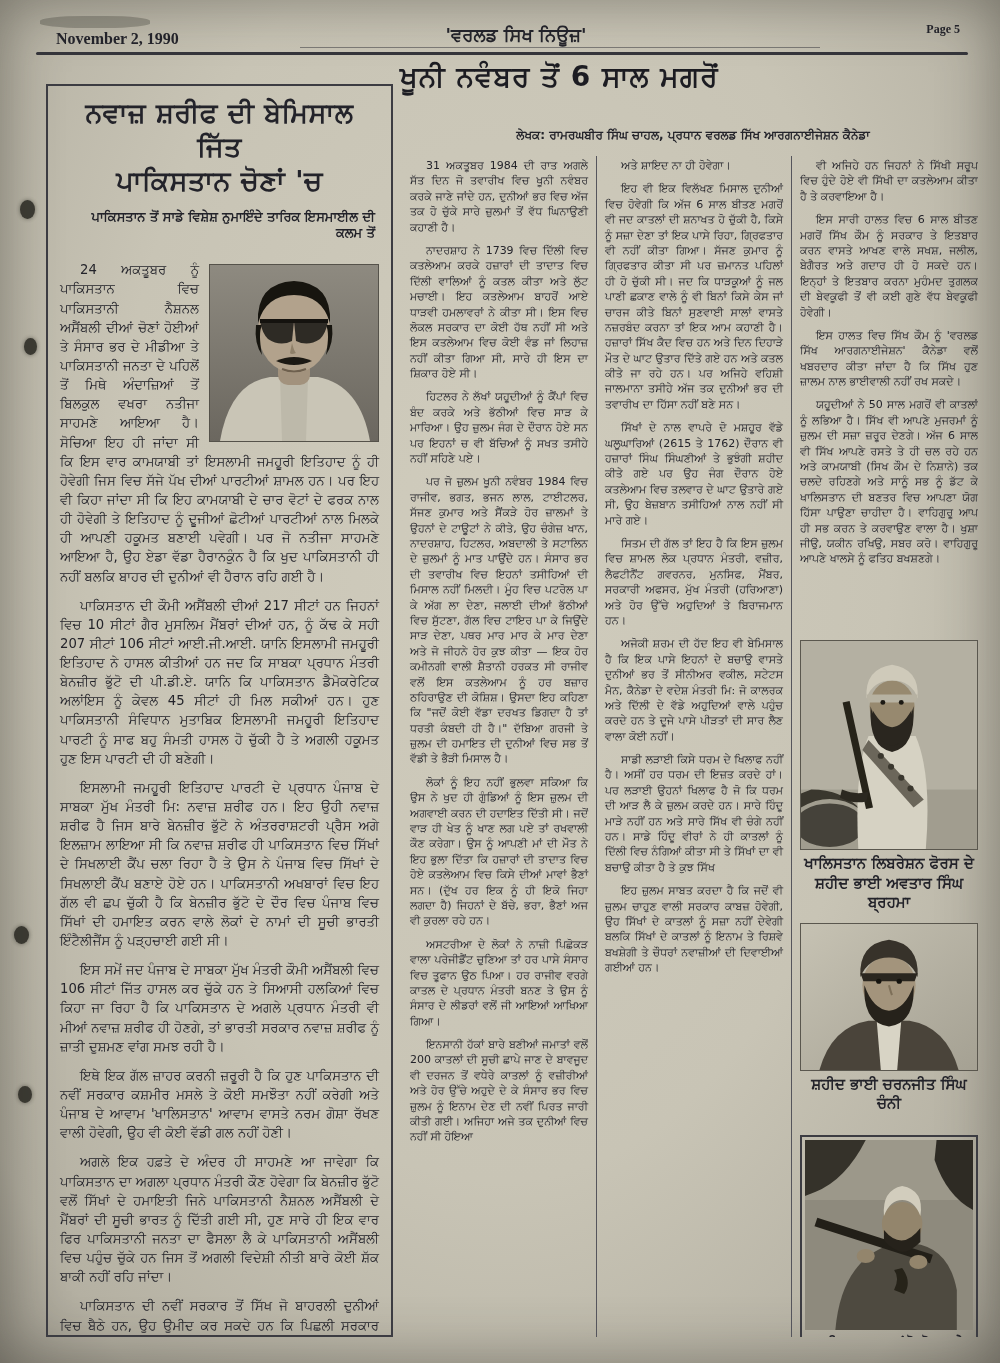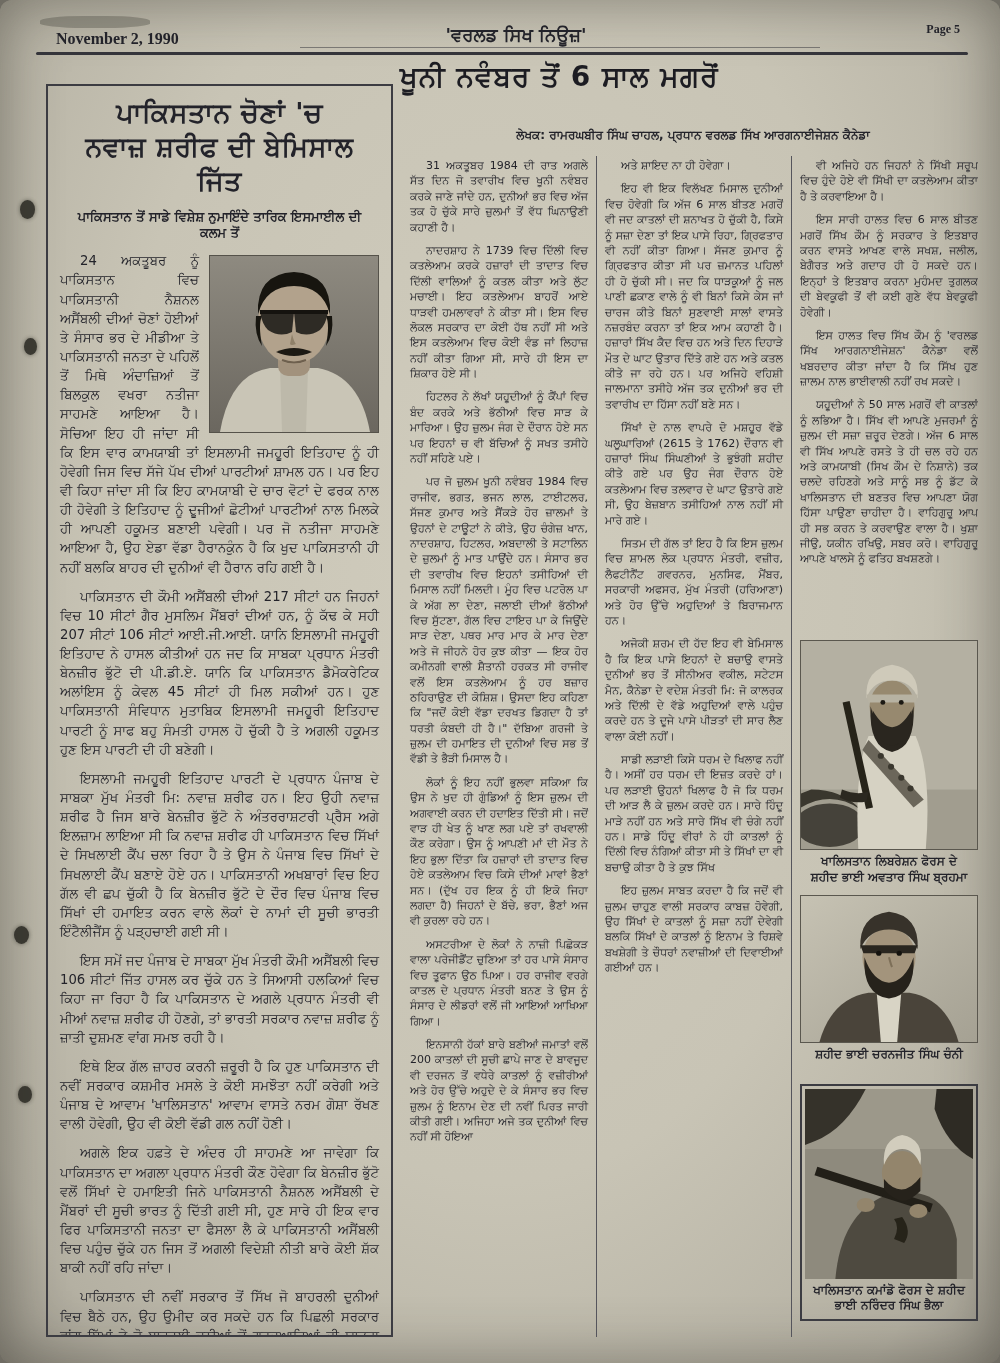--- a/index.html
+++ b/index.html
@@ -3,48 +3,47 @@
 <meta charset="utf-8">
 <style>
   html,body{margin:0;padding:0;background:#6f6c63;}
   .page{
     position:relative;width:1000px;height:1363px;overflow:hidden;
     background:
       radial-gradient(ellipse at 50% 40%, #d0ccbd 0%, #c8c4b5 55%, #b4b0a2 88%, #9a968a 100%);
     font-family:"DejaVu Sans","Liberation Sans",sans-serif;
     color:#23232a;
     box-shadow:inset 0 0 60px rgba(40,38,30,.45);
-    border-radius:12px;
   }
   
   .hdr-date{position:absolute;left:56px;top:30px;font-family:"Liberation Serif","DejaVu Serif",serif;font-weight:bold;font-size:16px;}
   .hdr-mast{position:absolute;left:16px;top:24px;width:100%;text-align:center;font-weight:bold;font-size:18px;}
   .hdr-page{position:absolute;right:40px;top:22px;font-family:"Liberation Serif","DejaVu Serif",serif;font-weight:bold;font-size:12px;}
   .hdr-rule{position:absolute;left:36px;top:52px;width:932px;height:3px;background:#34343a;border-radius:2px;}
   .hdr-rule2{position:absolute;left:300px;top:47px;width:520px;height:1px;background:rgba(60,60,66,.55);}
   
   .leftbox{
     position:absolute;left:46px;top:84px;width:347px;height:1253px;
     border:2px solid #3c3c42;box-sizing:border-box;padding:10px 12px 8px 12px;overflow:hidden;
   }
   .l-head{font-weight:bold;text-align:center;font-size:27px;line-height:1.25;letter-spacing:.5px;}
-  .l-byline{font-weight:bold;text-align:center;font-size:13px;margin:12px 4px 10px 4px;}
+  .l-byline{font-weight:bold;text-align:right;font-size:13px;margin:12px 4px 19px 4px;}
   .l-body p{margin:0 0 10px 0;font-size:13.2px;line-height:1.45;text-align:justify;text-indent:20px;}
   .l-photo{float:right;width:168px;height:176px;margin:4px 0 6px 10px;border:1px solid #55524a;background:#8a867c;}
   
   .m-head{position:absolute;left:400px;top:60px;width:586px;text-align:left;font-weight:bold;font-size:28px;letter-spacing:1px;color:#1c1c22;}
   .m-byline{position:absolute;left:400px;top:128px;width:586px;text-align:center;font-weight:bold;font-size:12px;}
   .cols{position:absolute;left:402px;top:156px;width:584px;height:1181px;display:flex;}
   .col{flex:1 1 0;padding:2px 8px 0 8px;box-sizing:border-box;overflow:hidden;}
   .col + .col{border-left:1px solid #55555c;}
   .col p{margin:0 0 8px 0;font-size:11px;line-height:1.4;text-align:justify;text-indent:16px;}
   .colC-text{height:482px;overflow:hidden;}
   
   .photo{display:block;width:100%;background:#a9a598;border:1px solid #5a574e;box-sizing:border-box;}
-  .cap{font-weight:bold;text-align:center;font-size:12px;line-height:1.3;margin:4px 0 10px 0;}
+  .cap{font-weight:bold;text-align:center;font-size:15px;line-height:1.3;margin:4px 0 10px 0;}
   .photo3box{border:2px solid #3c3c42;padding:3px;box-sizing:border-box;margin-top:21px;}
   .photo3box .cap{margin:4px 0 2px 0;}
   
   .hole{position:absolute;background:#26251f;border-radius:50%;opacity:.85;box-shadow:0 0 4px rgba(30,28,22,.6);}
   .smudge{position:absolute;background:rgba(70,68,60,.35);border-radius:40%;}
 </style>
 </head>
 <body>
 
 <div class="page">
@@ -56,22 +55,22 @@
   <div class="hdr-rule"></div>
 
   <div class="hole" style="left:20px;top:200px;width:15px;height:19px;"></div>
   <div class="hole" style="left:24px;top:338px;width:13px;height:17px;"></div>
   <div class="hole" style="left:14px;top:926px;width:15px;height:18px;"></div>
   <div class="hole" style="left:18px;top:1086px;width:14px;height:17px;"></div>
   <div class="smudge" style="left:40px;top:16px;width:110px;height:12px;"></div>
 
   <div class="leftbox">
     <div class="l-head">
+      <div>ਨਵਾਜ਼ ਸ਼ਰੀਫ ਦੀ ਬੇਮਿਸਾਲ ਜਿੱਤ</div>
       <div>ਪਾਕਿਸਤਾਨ ਚੋਣਾਂ 'ਚ</div>
-      <div>ਨਵਾਜ਼ ਸ਼ਰੀਫ ਦੀ ਬੇਮਿਸਾਲ ਜਿੱਤ</div>
     </div>
     <div class="l-byline">ਪਾਕਿਸਤਾਨ ਤੋਂ ਸਾਡੇ ਵਿਸ਼ੇਸ਼ ਨੁਮਾਇੰਦੇ ਤਾਰਿਕ ਇਸਮਾਈਲ ਦੀ ਕਲਮ ਤੋਂ</div>
     <div class="l-body">
       <svg class="l-photo" viewBox="0 0 168 176" preserveAspectRatio="none">
         <rect width="168" height="176" fill="#7f7b71"></rect>
         <rect width="168" height="176" fill="url(#gA)"></rect>
         <defs>
           <linearGradient id="gA" x1="0" y1="0" x2="0" y2="1">
             <stop offset="0" stop-color="#8e8a80"></stop>
               <stop offset="1" stop-color="#6b675f"></stop>

